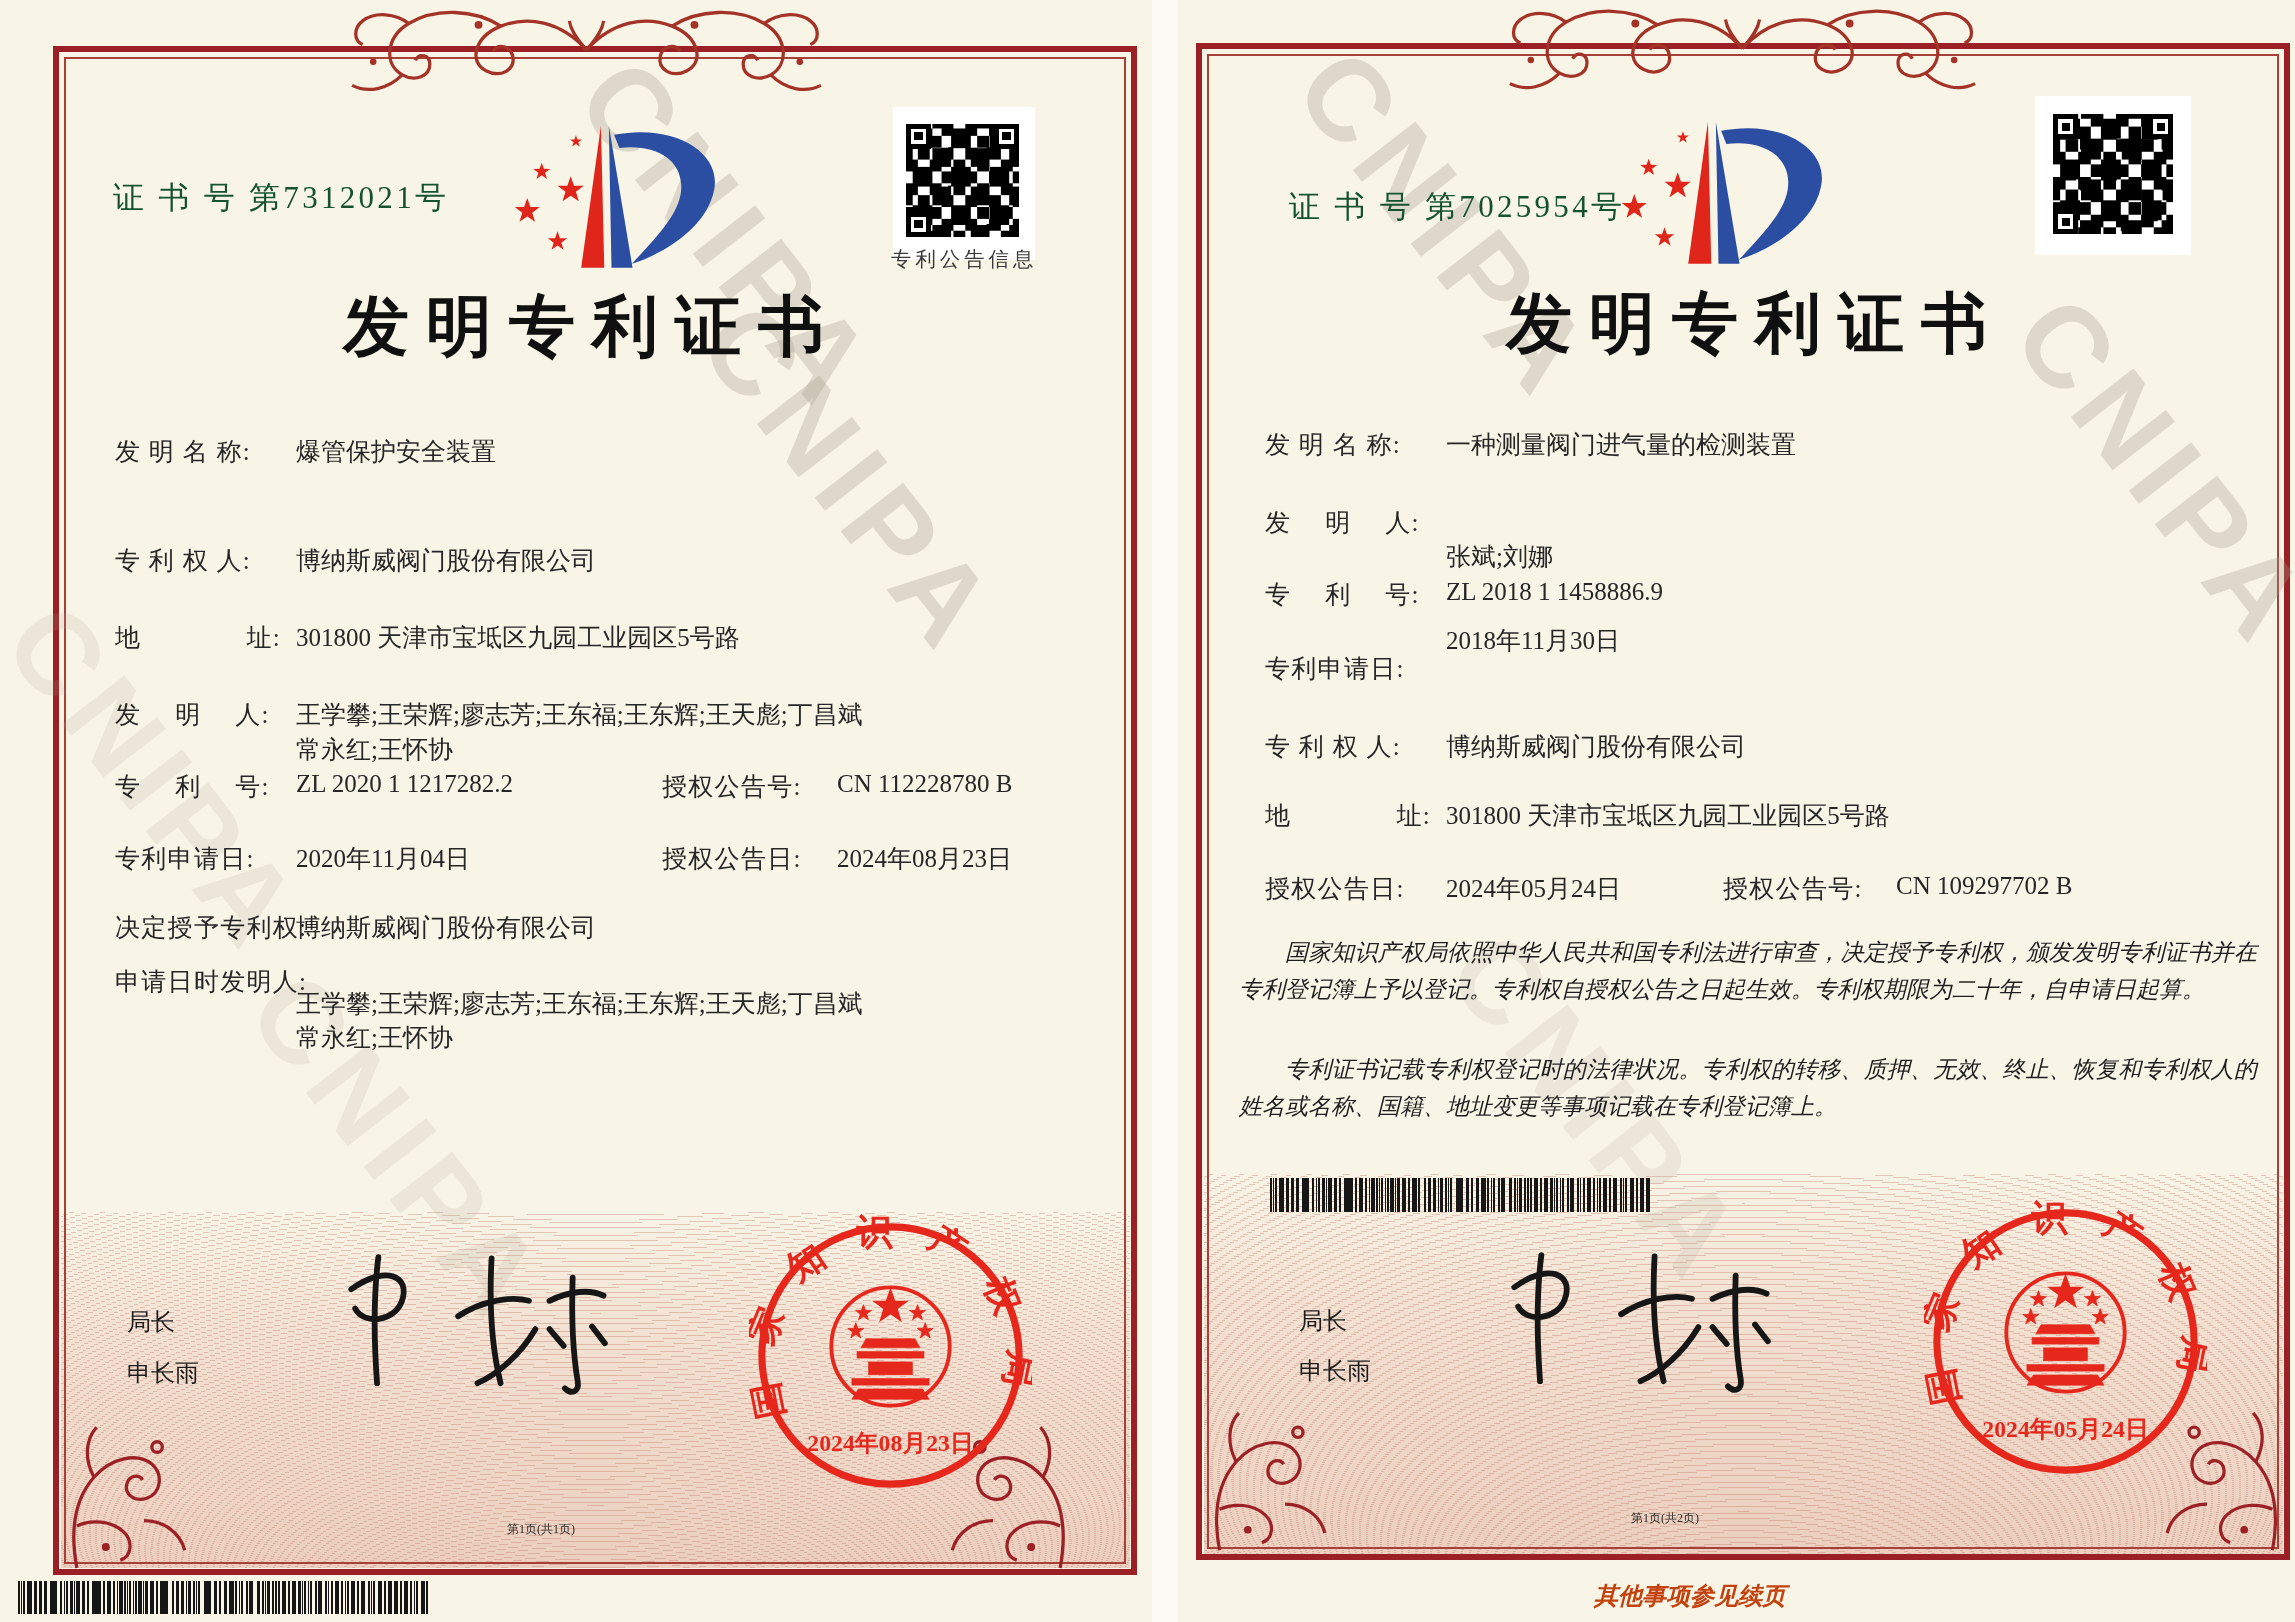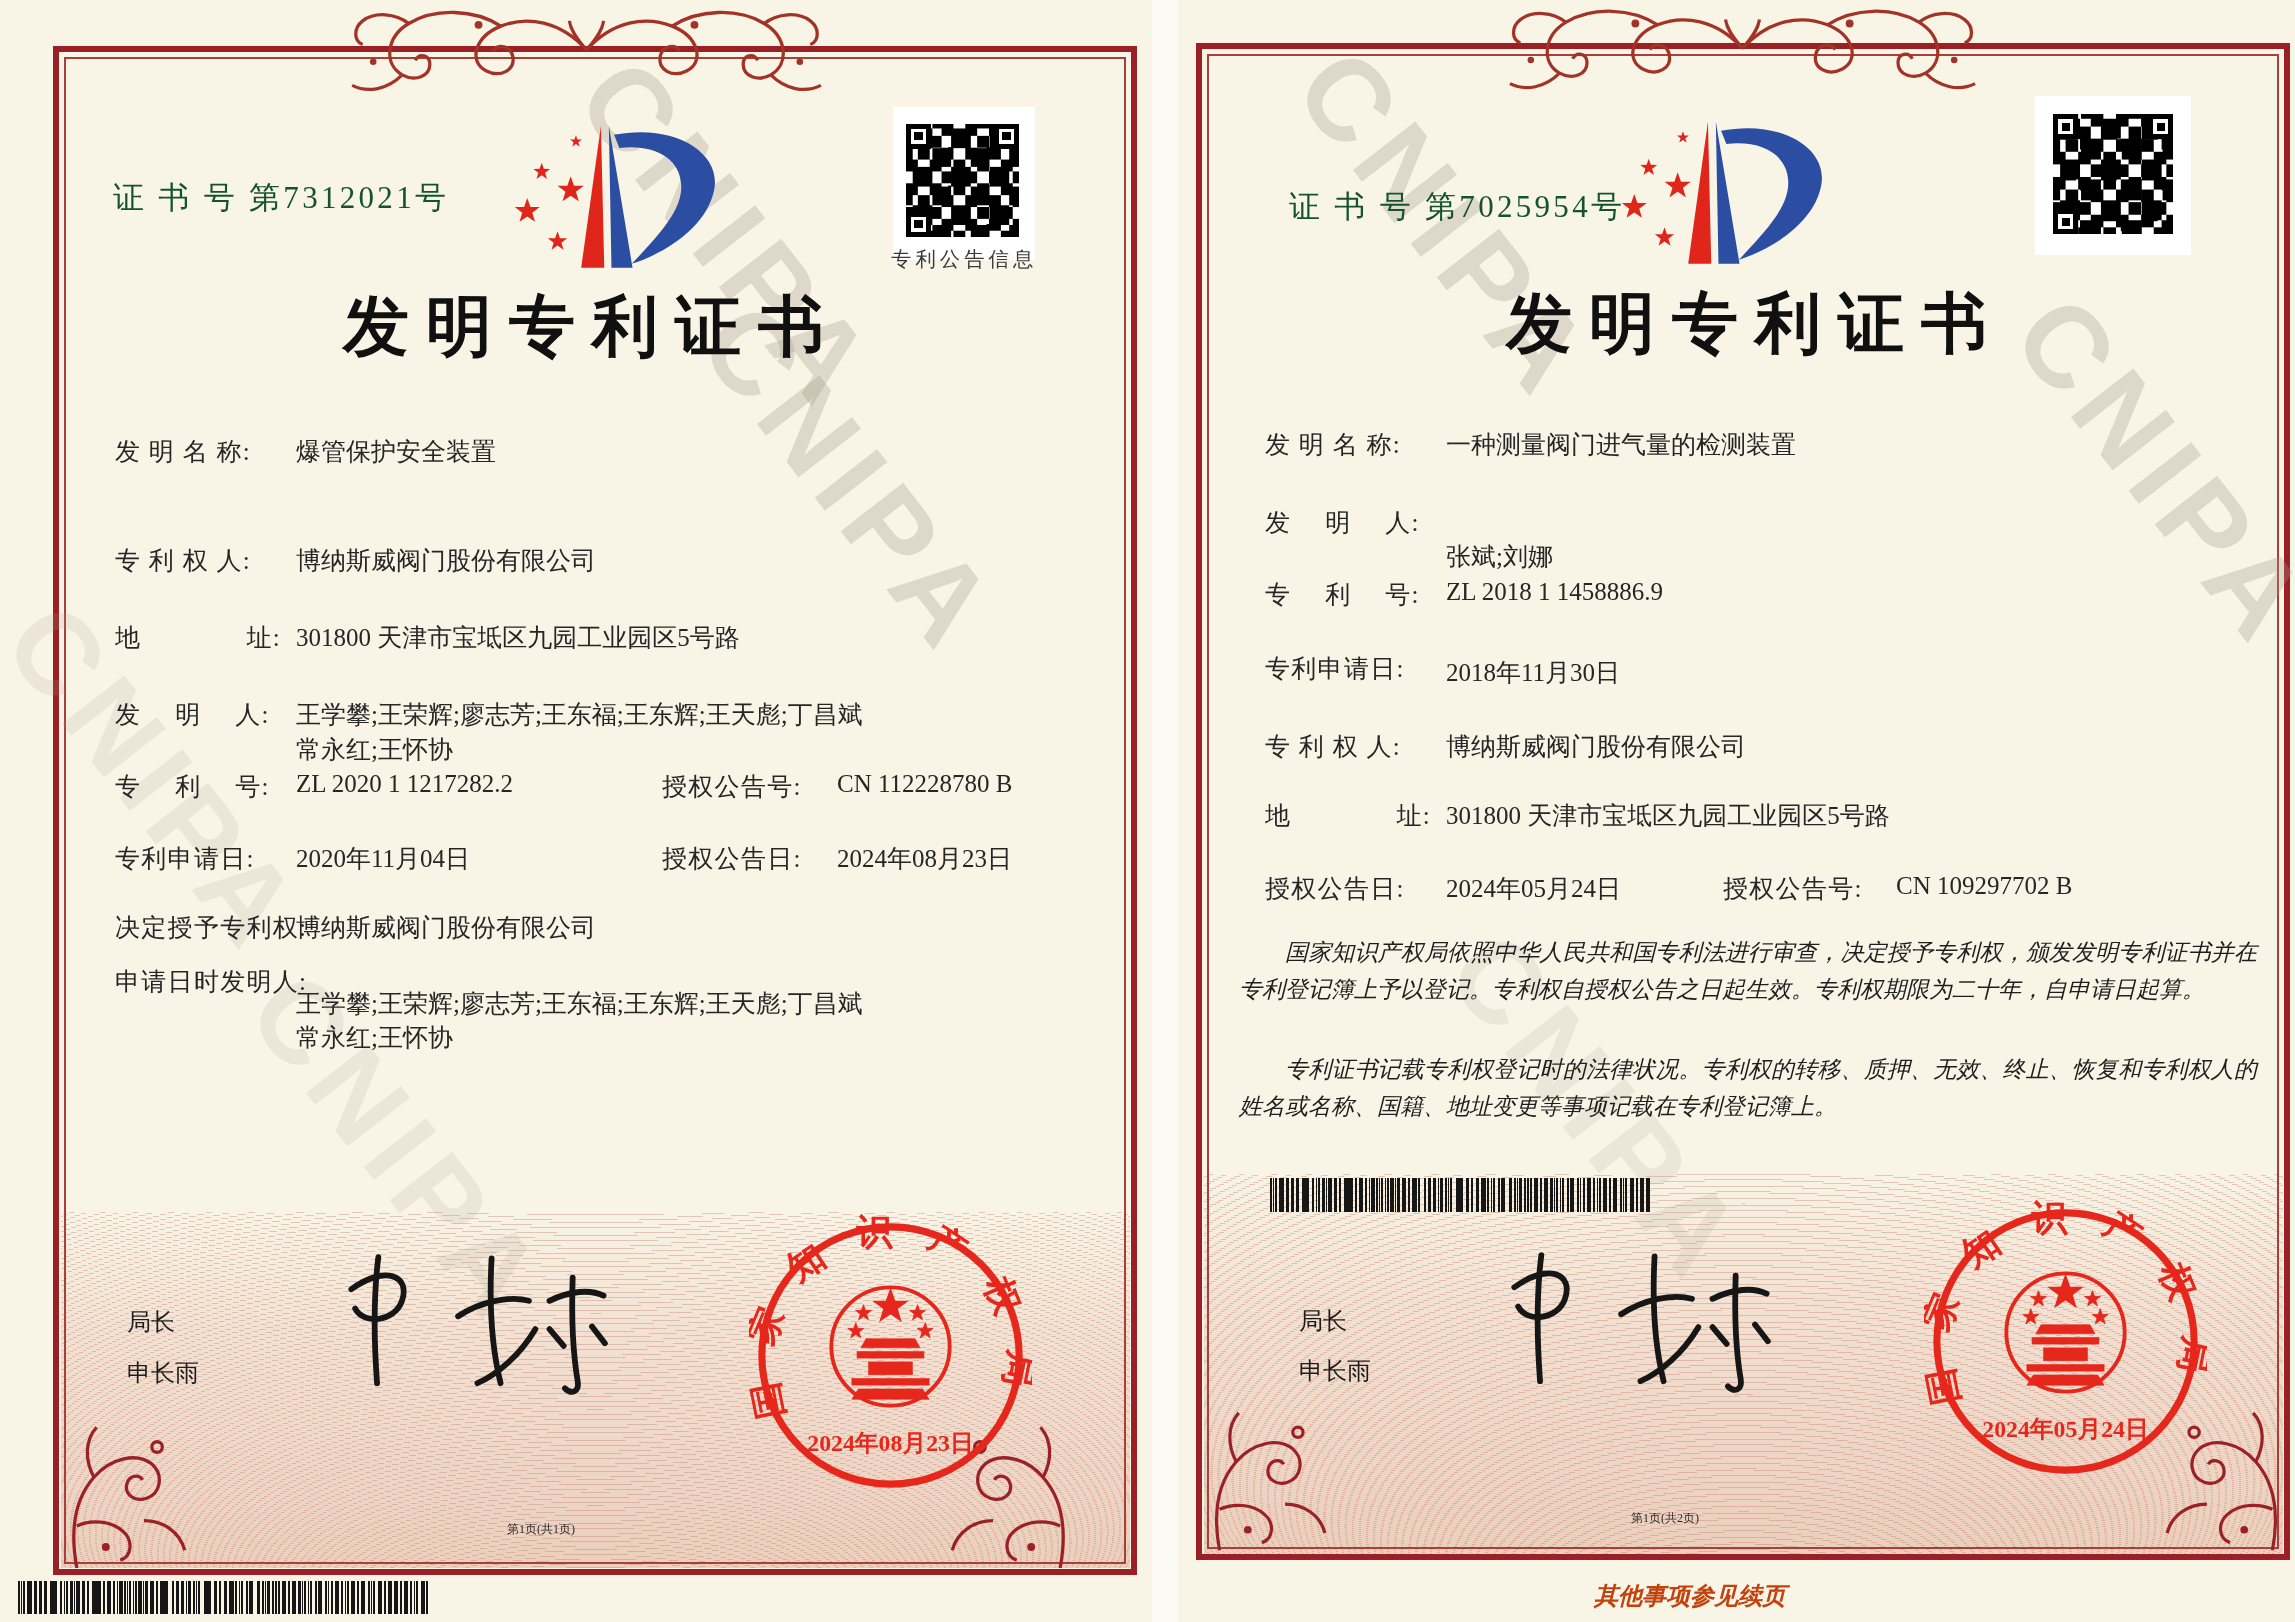--- a/index.html
+++ b/index.html
@@ -245,21 +245,21 @@
   <span class="txt flabel" style="left:1265px;top:428px">发 明 名 称:</span>
   <span class="txt fvalue" style="left:1446px;top:428px">一种测量阀门进气量的检测装置</span>
 
   <span class="txt flabel" style="left:1265px;top:506px">发　 明　 人:</span>
   <span class="txt fvalue" style="left:1446px;top:540px">张斌;刘娜</span>
 
   <span class="txt flabel" style="left:1265px;top:578px">专　 利　 号:</span>
   <span class="txt fvalue" style="left:1446px;top:578px">ZL 2018 1 1458886.9</span>
 
   <span class="txt flabel" style="left:1265px;top:652px">专利申请日:</span>
-  <span class="txt fvalue" style="left:1446px;top:656px">2018年11月30日</span>
+  <span class="txt fvalue" style="left:1446px;top:624px">2018年11月30日</span>
 
   <span class="txt flabel" style="left:1265px;top:730px">专 利 权 人:</span>
   <span class="txt fvalue" style="left:1446px;top:730px">博纳斯威阀门股份有限公司</span>
 
   <span class="txt flabel" style="left:1265px;top:799px">地　　　　址:</span>
   <span class="txt fvalue" style="left:1446px;top:799px">301800 天津市宝坻区九园工业园区5号路</span>
 
   <span class="txt flabel" style="left:1265px;top:872px">授权公告日:</span>
   <span class="txt fvalue" style="left:1446px;top:872px">2024年05月24日</span>
   <span class="txt flabel" style="left:1723px;top:872px">授权公告号:</span>

